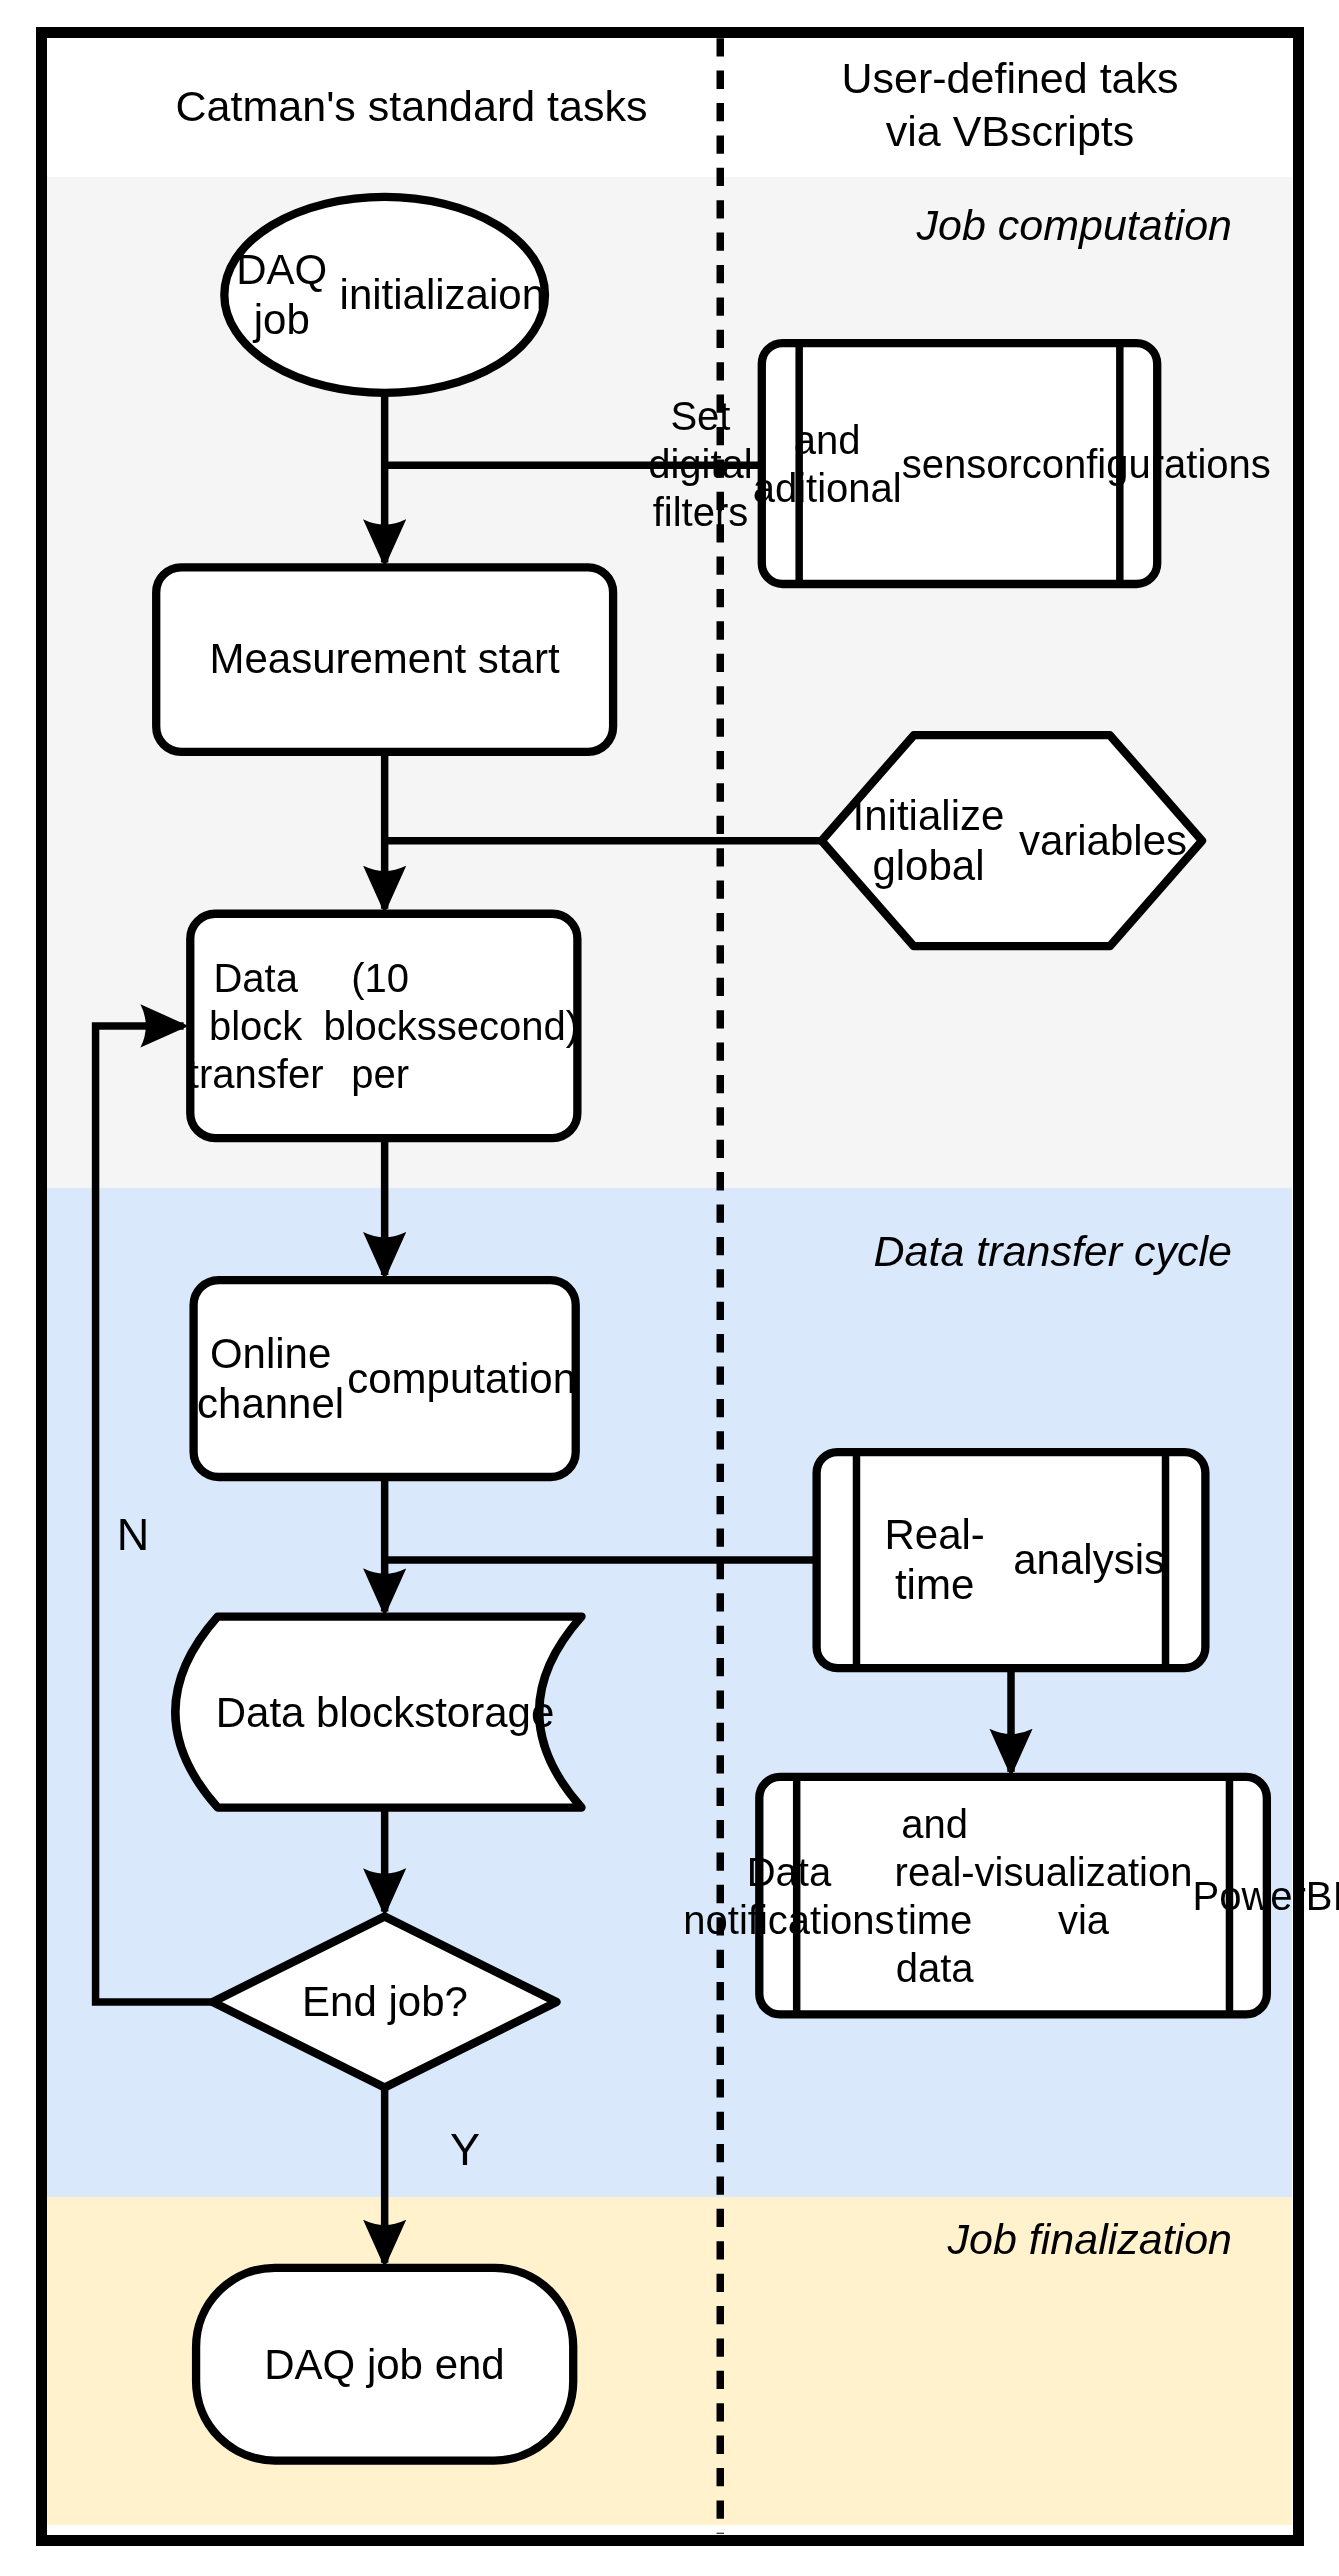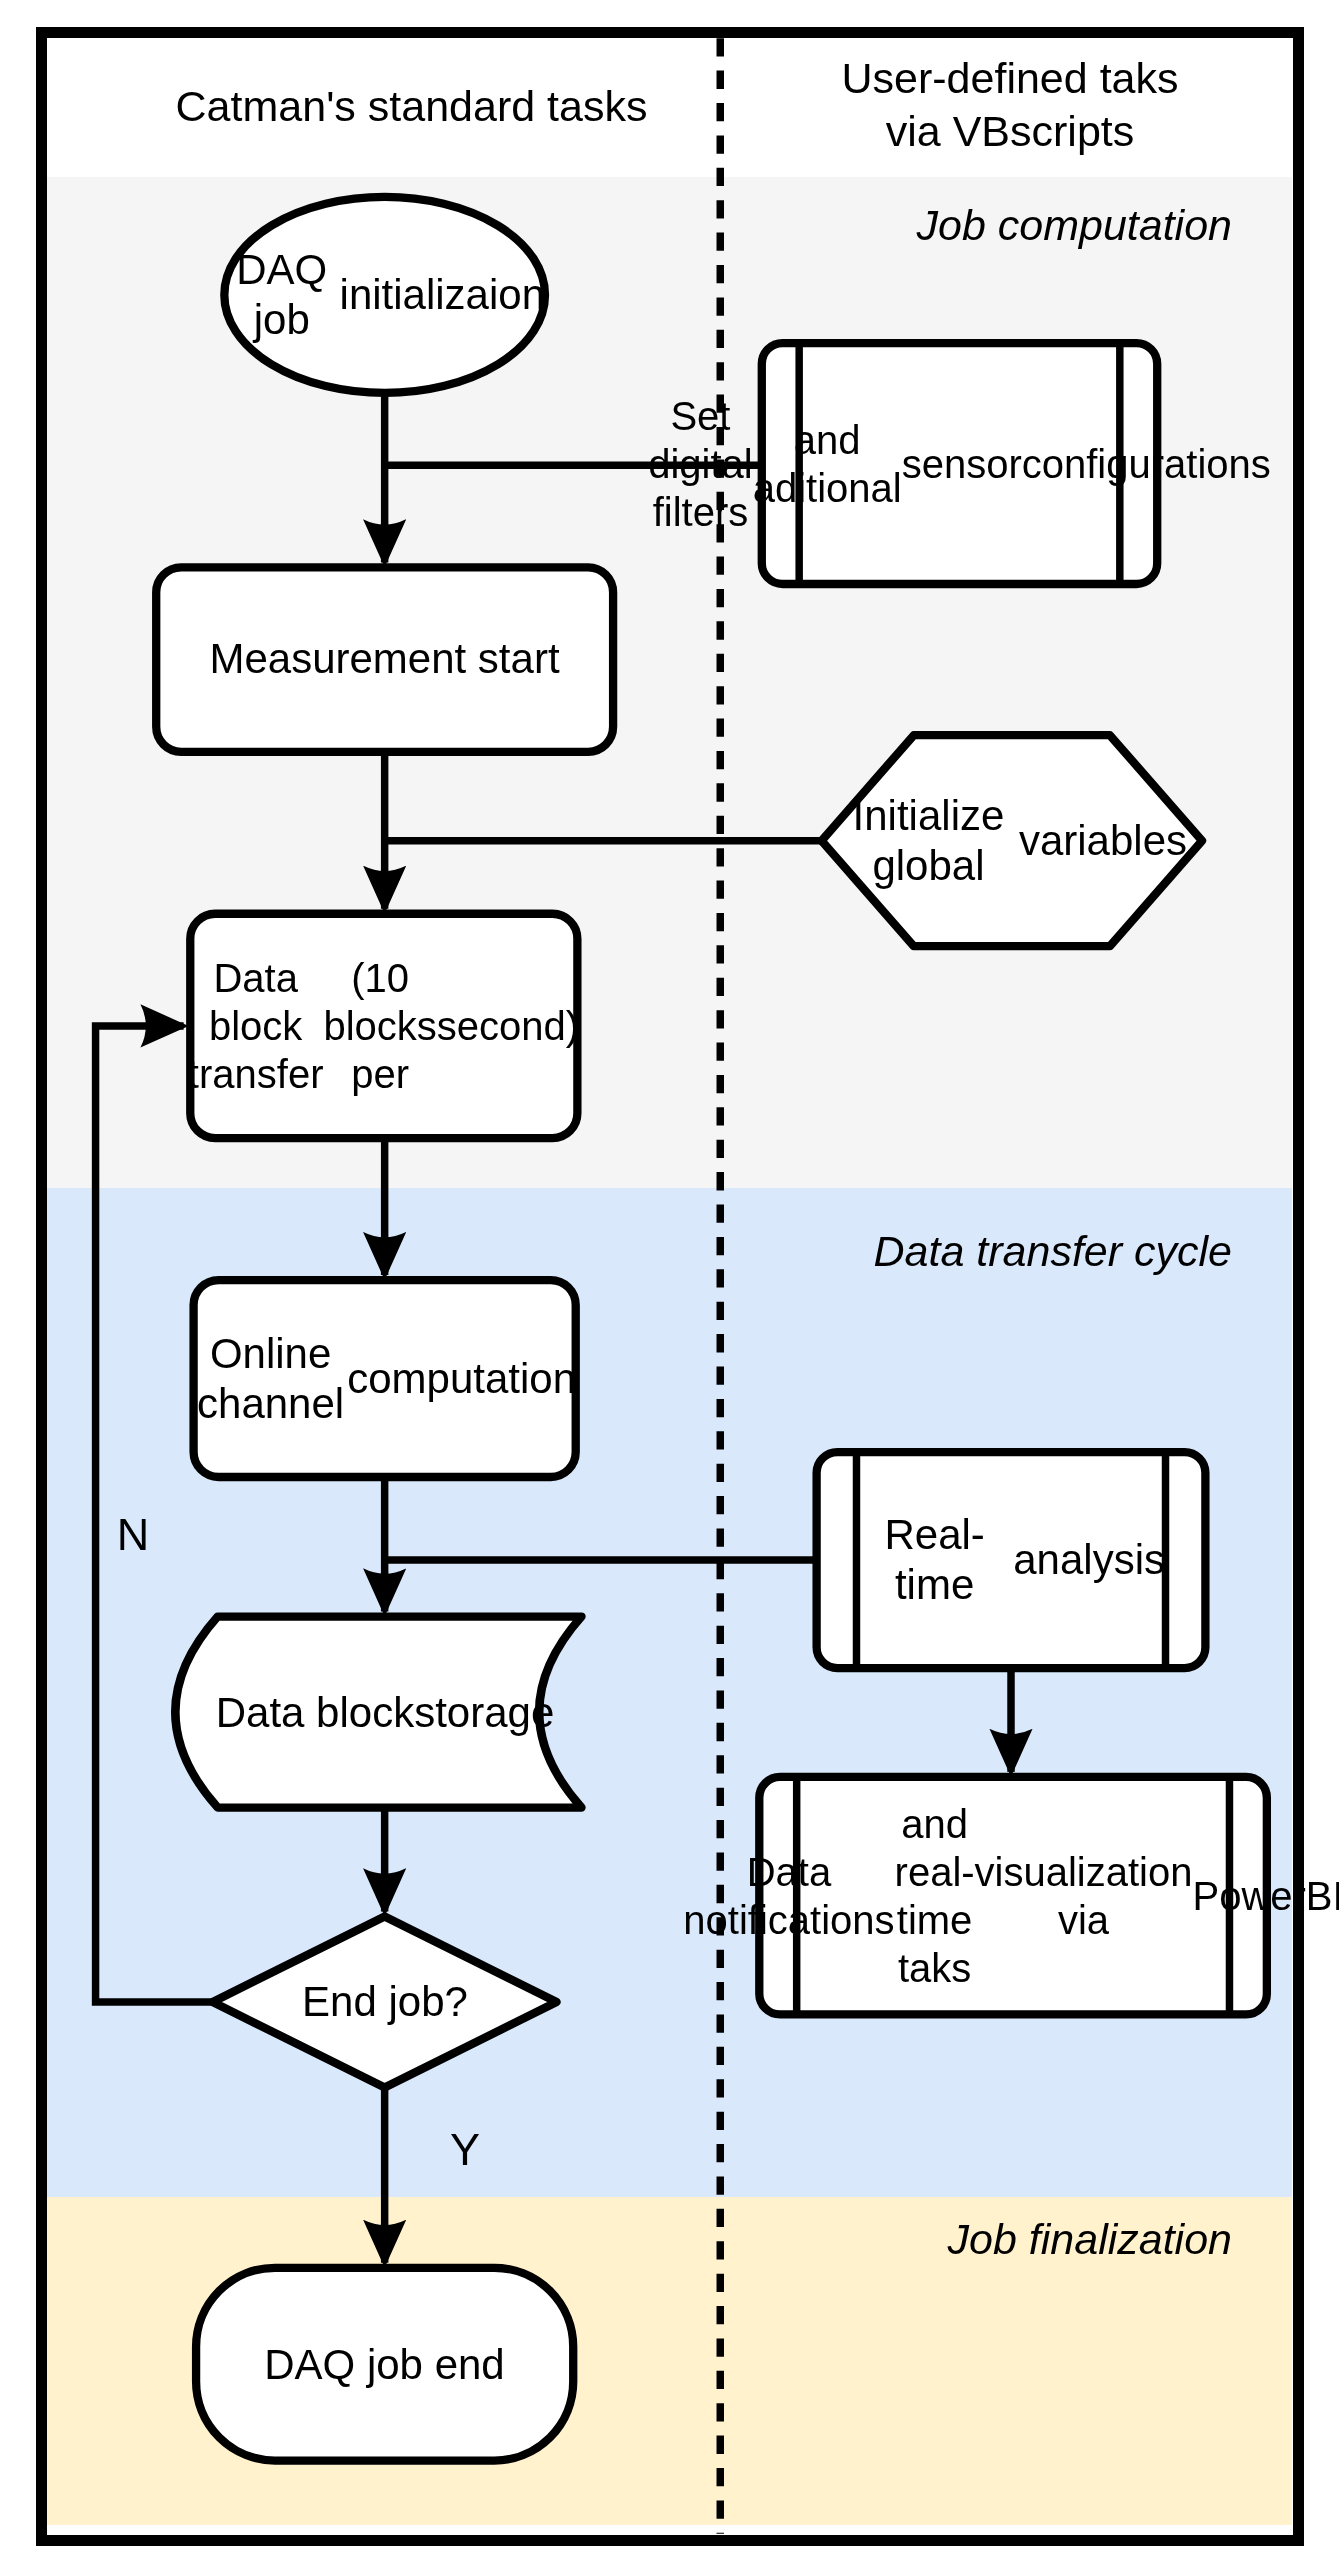--- a/index.html
+++ b/index.html
@@ -139,21 +139,21 @@
     <div>analysis</div>
   </div>
 
   <div class="txt" style="left:202px;top:1617px;width:366px;height:191px;">
     <div>Data block</div>
     <div>storage</div>
   </div>
 
   <div class="txt small" style="left:797px;top:1777px;width:433px;height:238px;">
     <div>Data notifications</div>
-    <div>and real-time taks</div>
+    <div>and real-time data</div>
     <div>visualization via</div>
     <div>PowerBI</div>
   </div>
 
   <div class="txt" style="left:277px;top:1948px;width:216px;height:108px;">
     <div>End job?</div>
   </div>
 
   <div class="txt" style="left:196px;top:2268px;width:377px;height:193px;">
     <div>DAQ job end</div>

